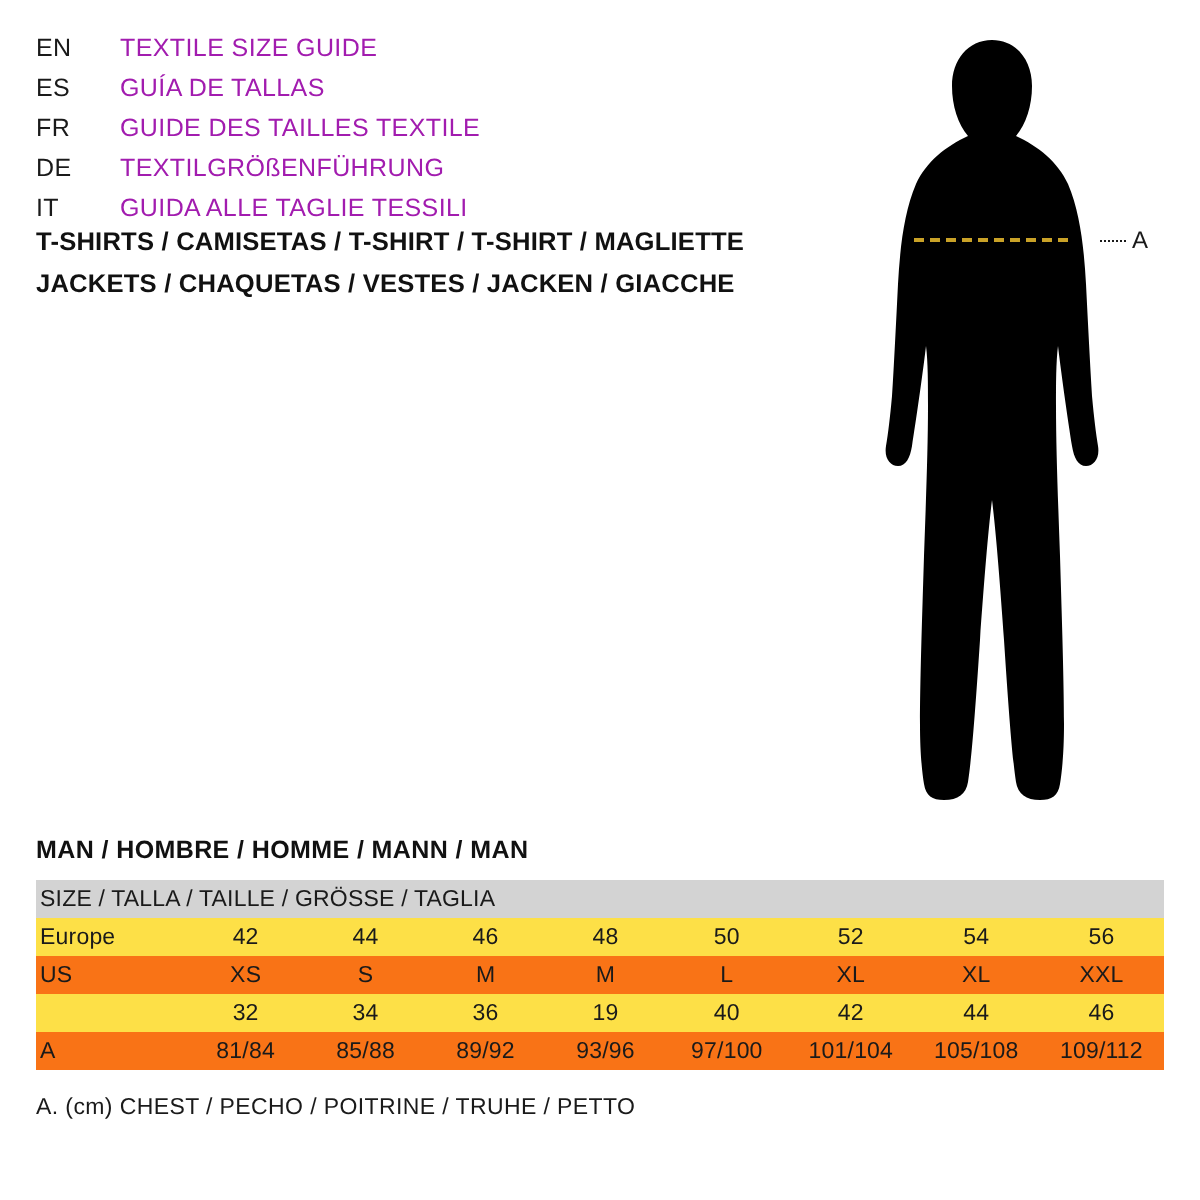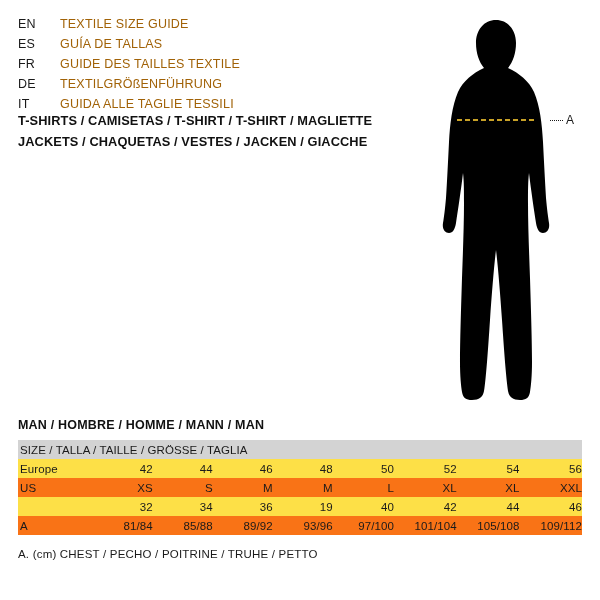--- a/index.html
+++ b/index.html
@@ -35,21 +35,21 @@
     font-size: 12.5px;
     letter-spacing: 0.2px;
   }
   .lang-code {
     width: 42px;
     flex: 0 0 42px;
     color: #1a1a1a;
   }
   .lang-text {
     flex: 1 1 auto;
-    color: #a16207;
+    color: #a21caf;
   }
 
   
   .category-block {
     position: absolute;
     left: 18px;
     top: 110px;
     width: 400px;
   }
   .category-line {
@@ -122,21 +122,21 @@
   }
   .row-plain td {
     background: #fde047;
   }
   .col-label {
     width: 82px;
     padding-left: 2px !important;
   }
   .cell {
     width: 68px;
-    text-align: right;
+    text-align: center;
   }
 
   .table-footnote {
     position: absolute;
     left: 18px;
     top: 548px;
     font-size: 11.5px;
     color: #1a1a1a;
     letter-spacing: 0.2px;
   }

